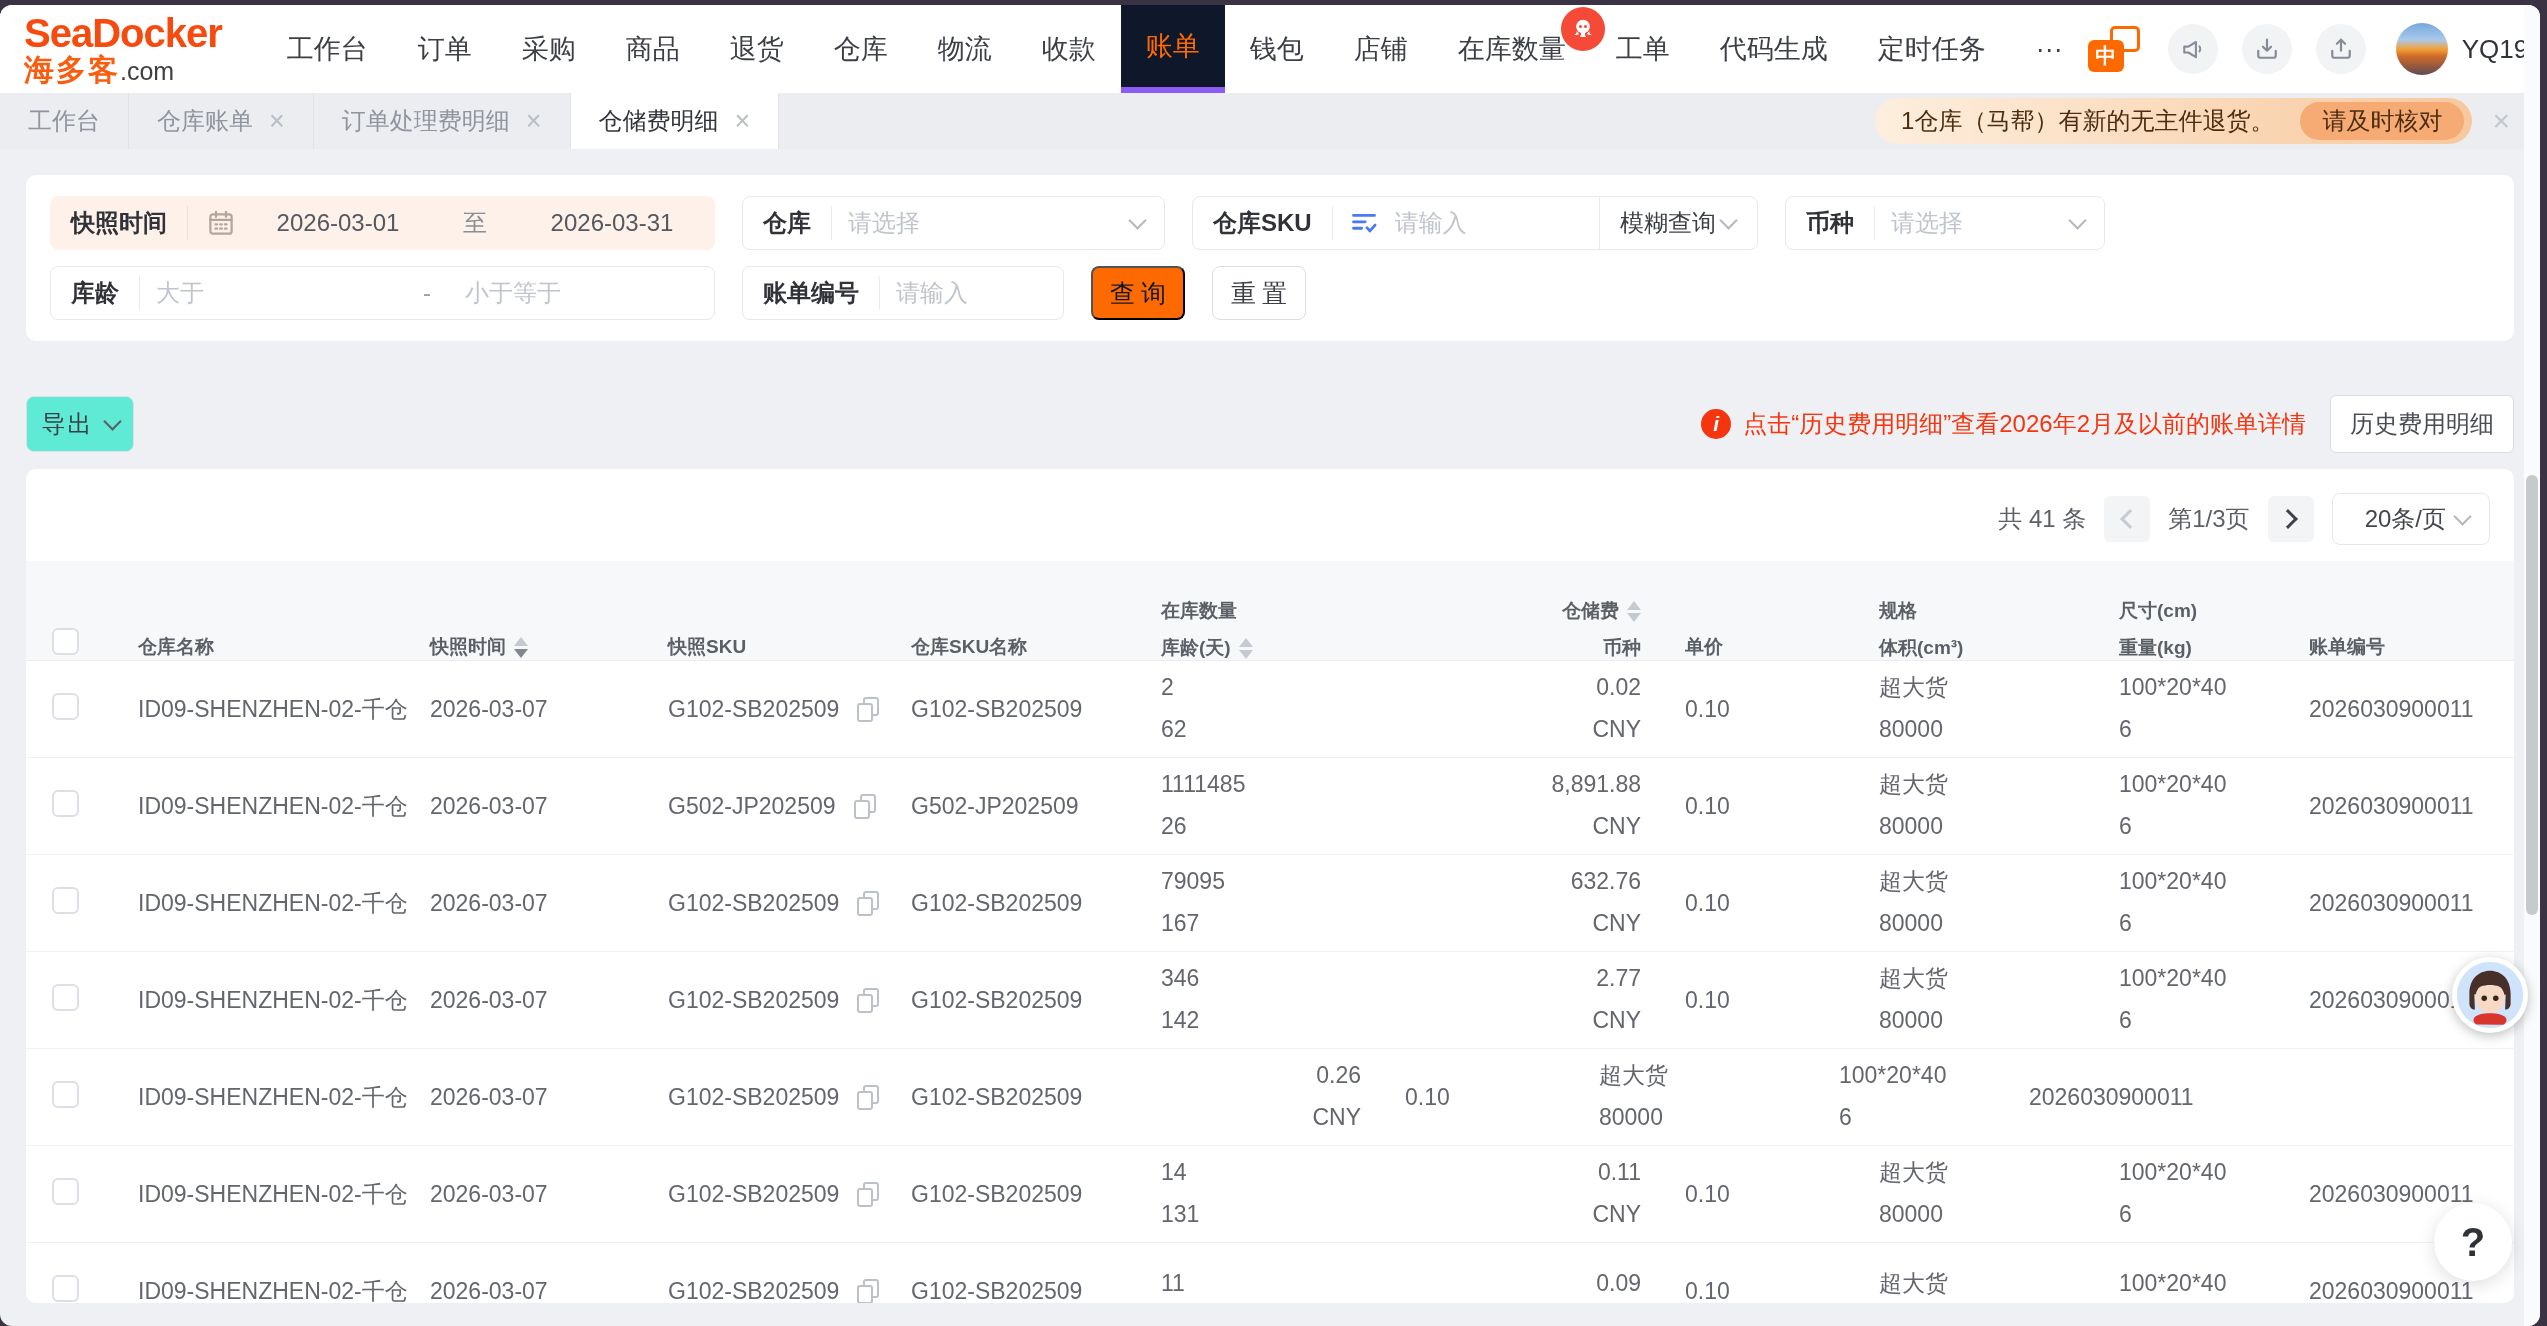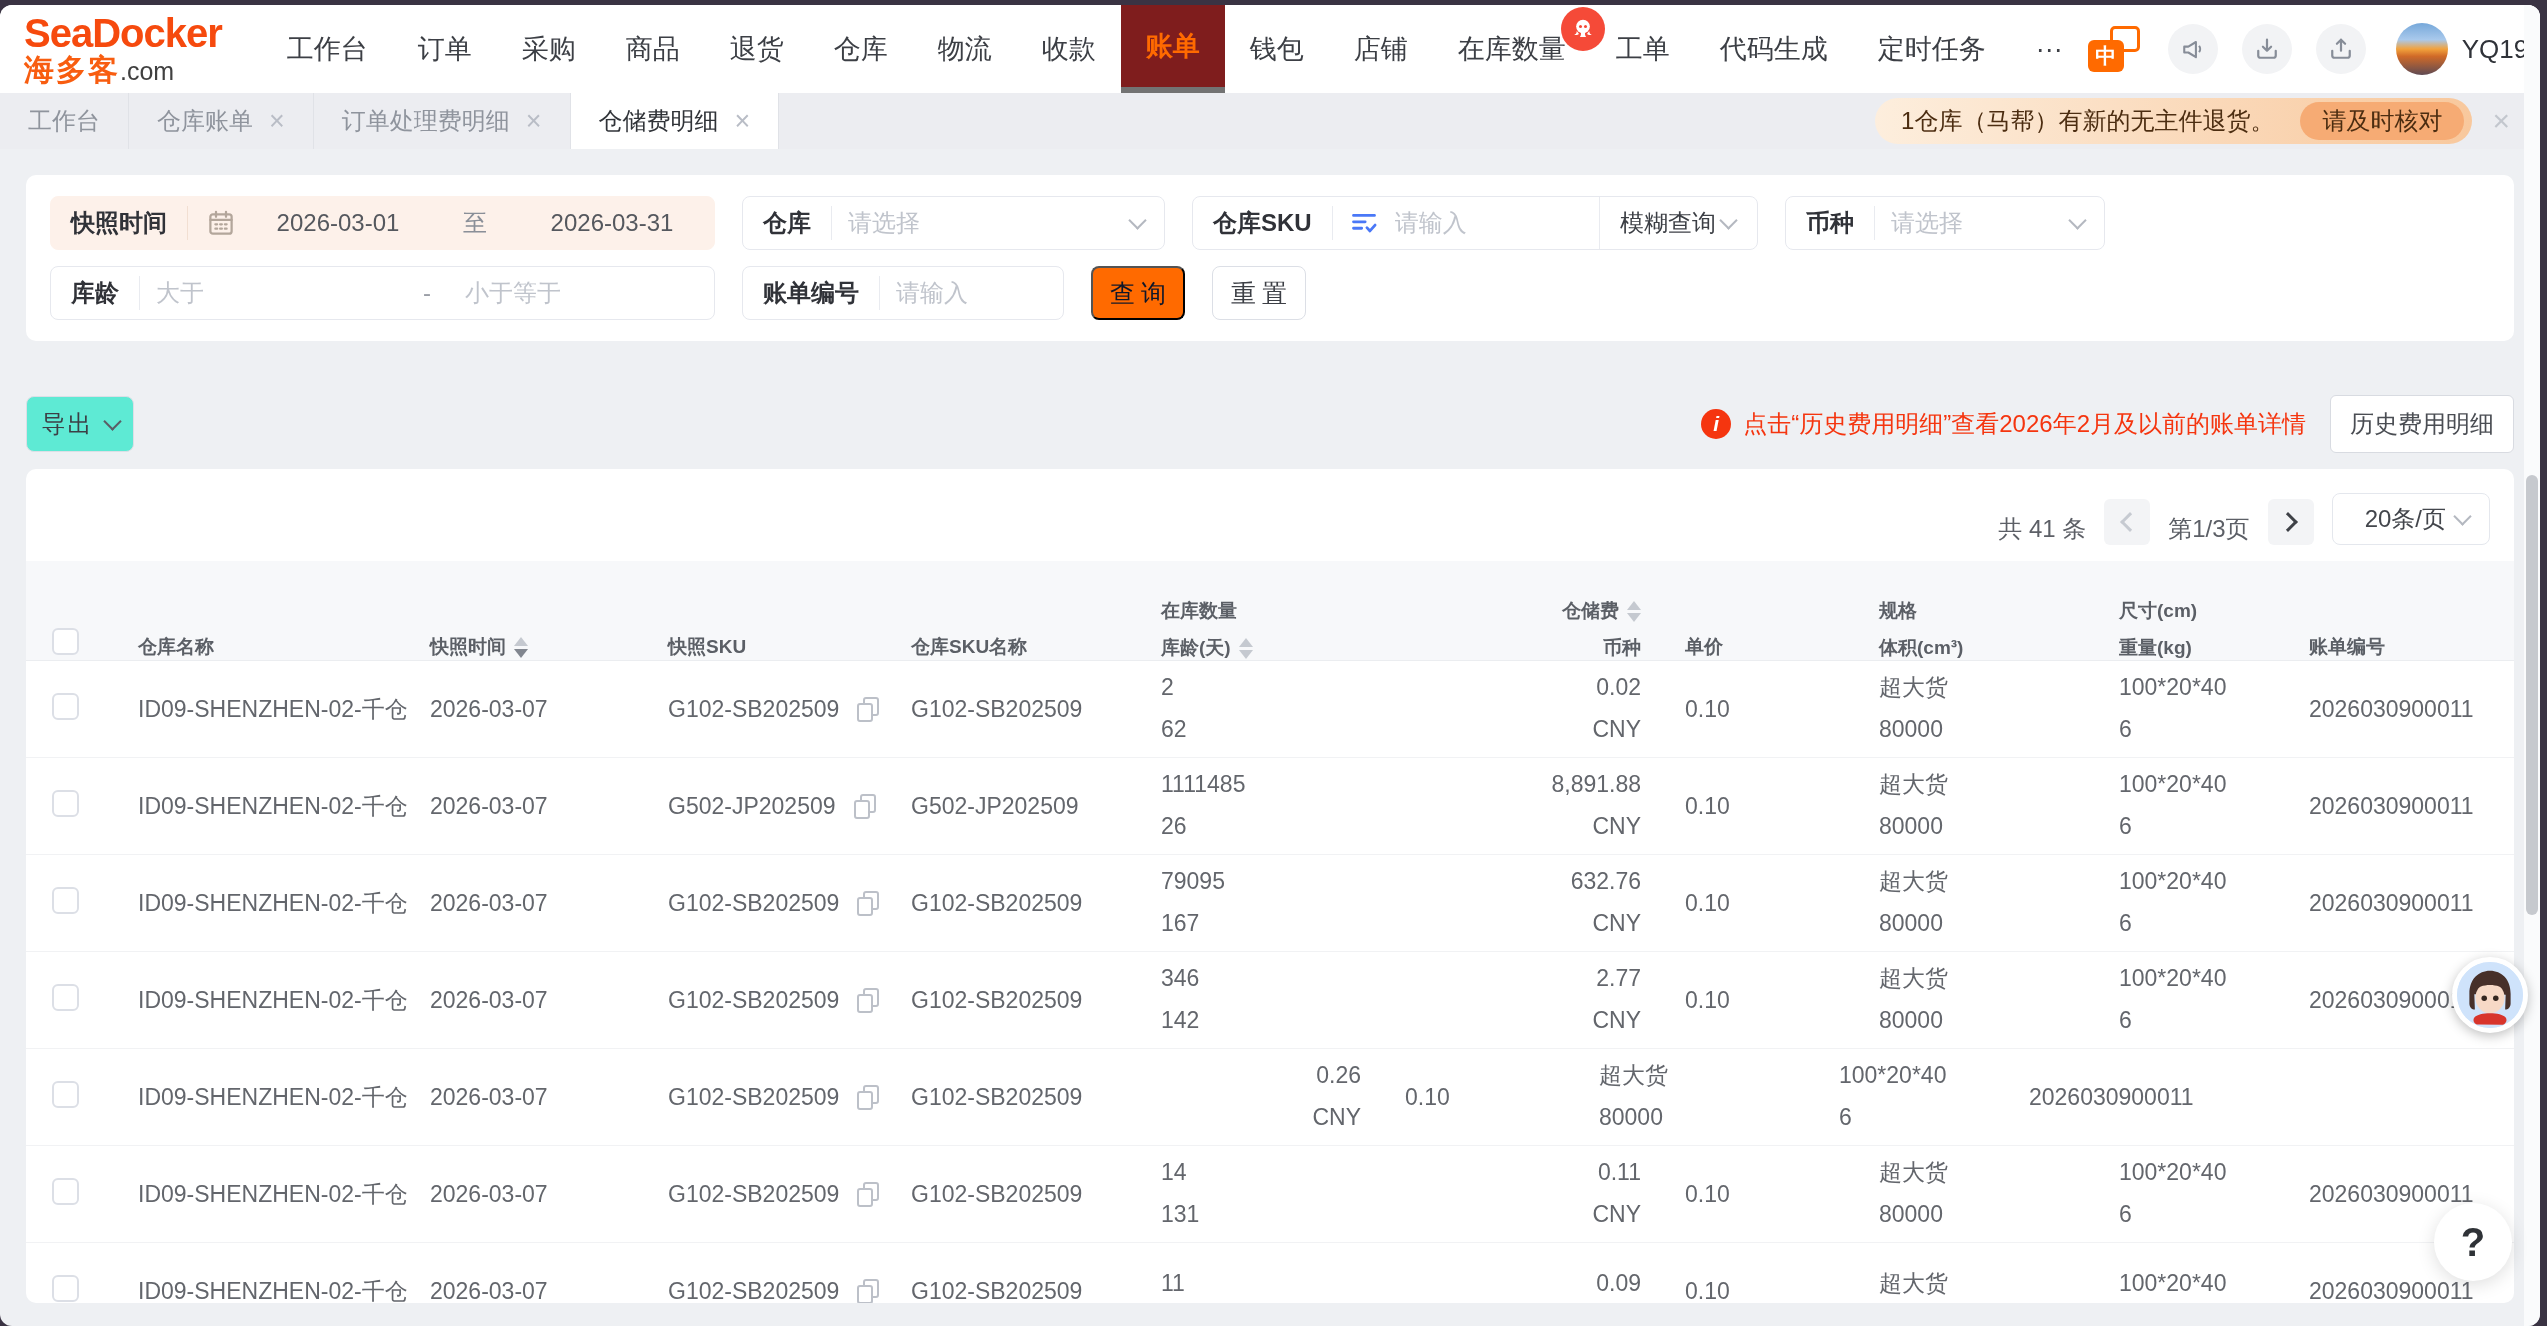--- a/index.html
+++ b/index.html
@@ -11,21 +11,21 @@
   
   .navbar { height:88px; background:#fff; display:flex; align-items:stretch; padding:0 30px 0 24px; }
   .logo { display:flex; flex-direction:column; justify-content:center; margin-right:40px; line-height:1.05; }
   .logo-en { font-size:40px; font-weight:800; color:#f64a0e; letter-spacing:-1px; }
   .logo-cn-row { display:flex; align-items:baseline; }
   .logo-cn { font-size:30px; font-weight:700; color:#f85d10; letter-spacing:2px; }
   .logo-com { font-size:25px; color:#404040; }
   .nav { display:flex; align-items:stretch; }
   .nav-item { position:relative; display:flex; align-items:center; padding:0 25px; font-size:27px;
     color:#3c3f45; cursor:pointer; white-space:nowrap; }
-  .nav-item.active { background:#7f1d1d; color:#ff6a00; border-bottom:6px solid #737373; font-weight:700; }
+  .nav-item.active { background:#0f172a; color:#ff6a00; border-bottom:6px solid #8b5cf6; font-weight:400; }
   .nav-badge { position:absolute; top:2px; right:-14px; width:44px; height:44px; border-radius:50%;
     background:#f54a38; display:flex; align-items:center; justify-content:center; }
   .nav-right { margin-left:auto; display:flex; align-items:center; gap:24px; }
   .lang-wrap { position:relative; width:52px; height:46px; margin-right:4px; }
   .lang-back { position:absolute; top:0; right:0; width:30px; height:26px; border:3px solid #ff6a00;
     border-radius:5px; background:#fff; }
   .lang-front { position:absolute; left:0; bottom:0; width:36px; height:32px; background:#ff6a00;
     border-radius:6px; color:#fff; font-size:21px; font-weight:700; display:flex; align-items:center; justify-content:center; }
   .icon-circle { width:50px; height:50px; border-radius:50%; background:#f2f3f5; display:flex;
     align-items:center; justify-content:center; }
@@ -80,21 +80,21 @@
   .btn-export { width:108px; height:56px; gap:12px; background:#5eead4; border:1px solid #dcdfe6;
     border-radius:8px; color:#3c3f45; font-size:24px; letter-spacing:2px; }
   .tip { margin-left:auto; display:flex; align-items:center; gap:12px; color:#f5350f; font-size:24px; }
   .tip-icon { width:30px; height:30px; border-radius:50%; background:#f5350f; color:#fff;
     font-size:21px; font-weight:700; font-style:italic; display:flex; align-items:center; justify-content:center; }
   .btn-history { margin-left:24px; width:184px; height:58px; background:#fff; border:1px solid #d8dbe1;
     border-radius:6px; color:#4a4d53; font-size:24px; }
 
   
   .table-card { margin:16px 26px 0; background:#fff; border-radius:10px; height:834px; overflow:hidden; }
-  .pagerow { display:flex; align-items:flex-end; justify-content:flex-end; gap:18px;
+  .pagerow { display:flex; align-items:center; justify-content:flex-end; gap:18px;
     padding:24px 24px 0; font-size:24px; color:#5c5f66; }
   .pgbtn { width:46px; height:46px; border-radius:6px; background:#f3f4f6; display:flex;
     align-items:center; justify-content:center; cursor:pointer; }
   .ar { width:14px; height:14px; transform:rotate(45deg); }
   .ar.left  { border-left:3px solid #c6cad1; border-bottom:3px solid #c6cad1; margin-left:6px; }
   .ar.right { border-right:3px solid #3e4147; border-top:3px solid #3e4147; margin-right:6px; }
   .psize { height:52px; border:1px solid #e4e7ed; border-radius:8px; display:flex; align-items:center;
     gap:4px; padding:0 0 0 32px; font-size:24px; color:#43464c; cursor:pointer; }
 
   .thead { margin-top:16px; height:100px; background:#f7f8fa; border-bottom:1px solid #ebedf0;

